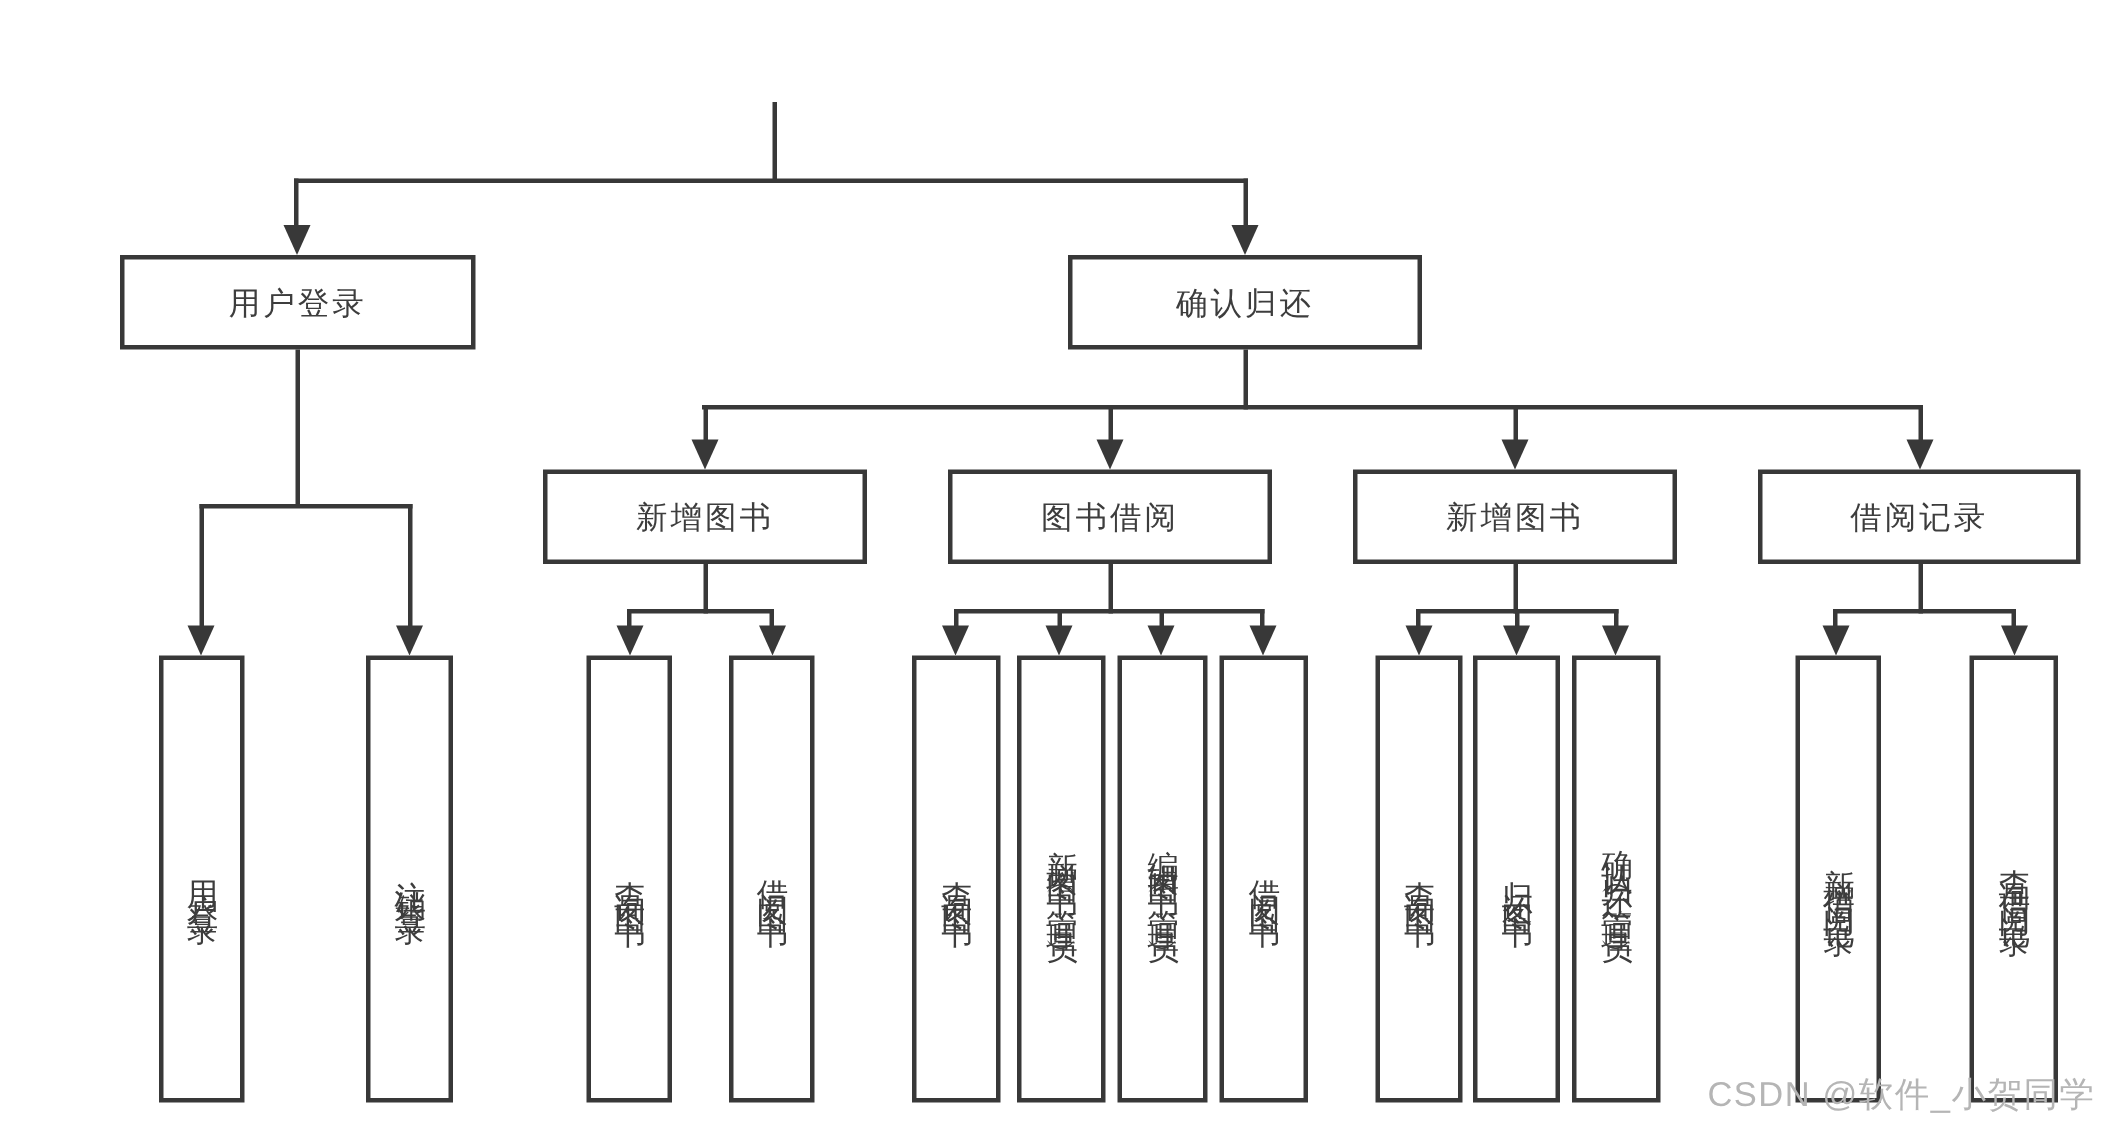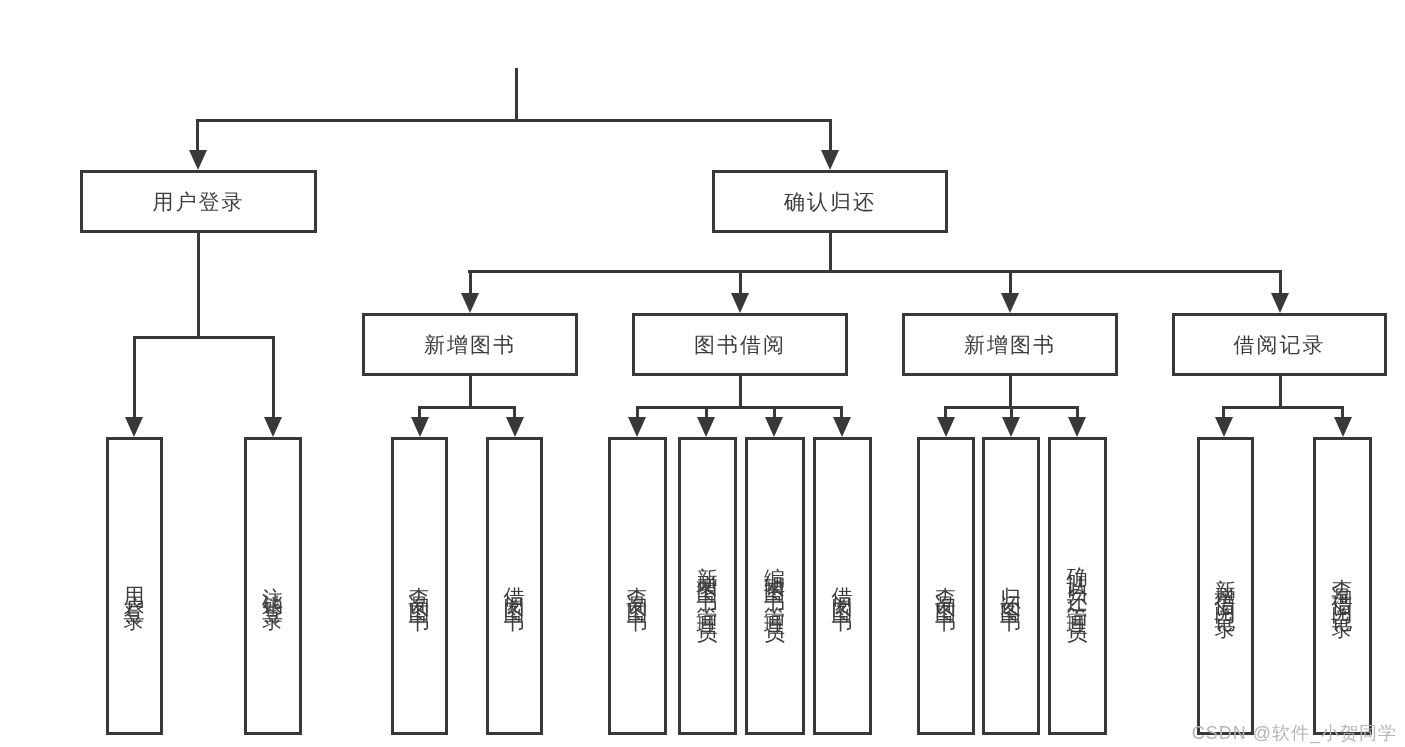--- a/index.html
+++ b/index.html
@@ -47,21 +47,21 @@
     position:absolute;
     width:0;height:0;
     border-left:9px solid transparent;
     border-right:9px solid transparent;
     border-top:20px solid var(--line);
   }
   .watermark{
     position:absolute;
     right:8px;
     bottom:2px;
-    font-size:18px;
+    font-size:23px;
     letter-spacing:1px;
     color:var(--wm);
     z-index:9;
     white-space:nowrap;
   }
 </style>
 </head>
 <body>
 
 <div class="canvas">

